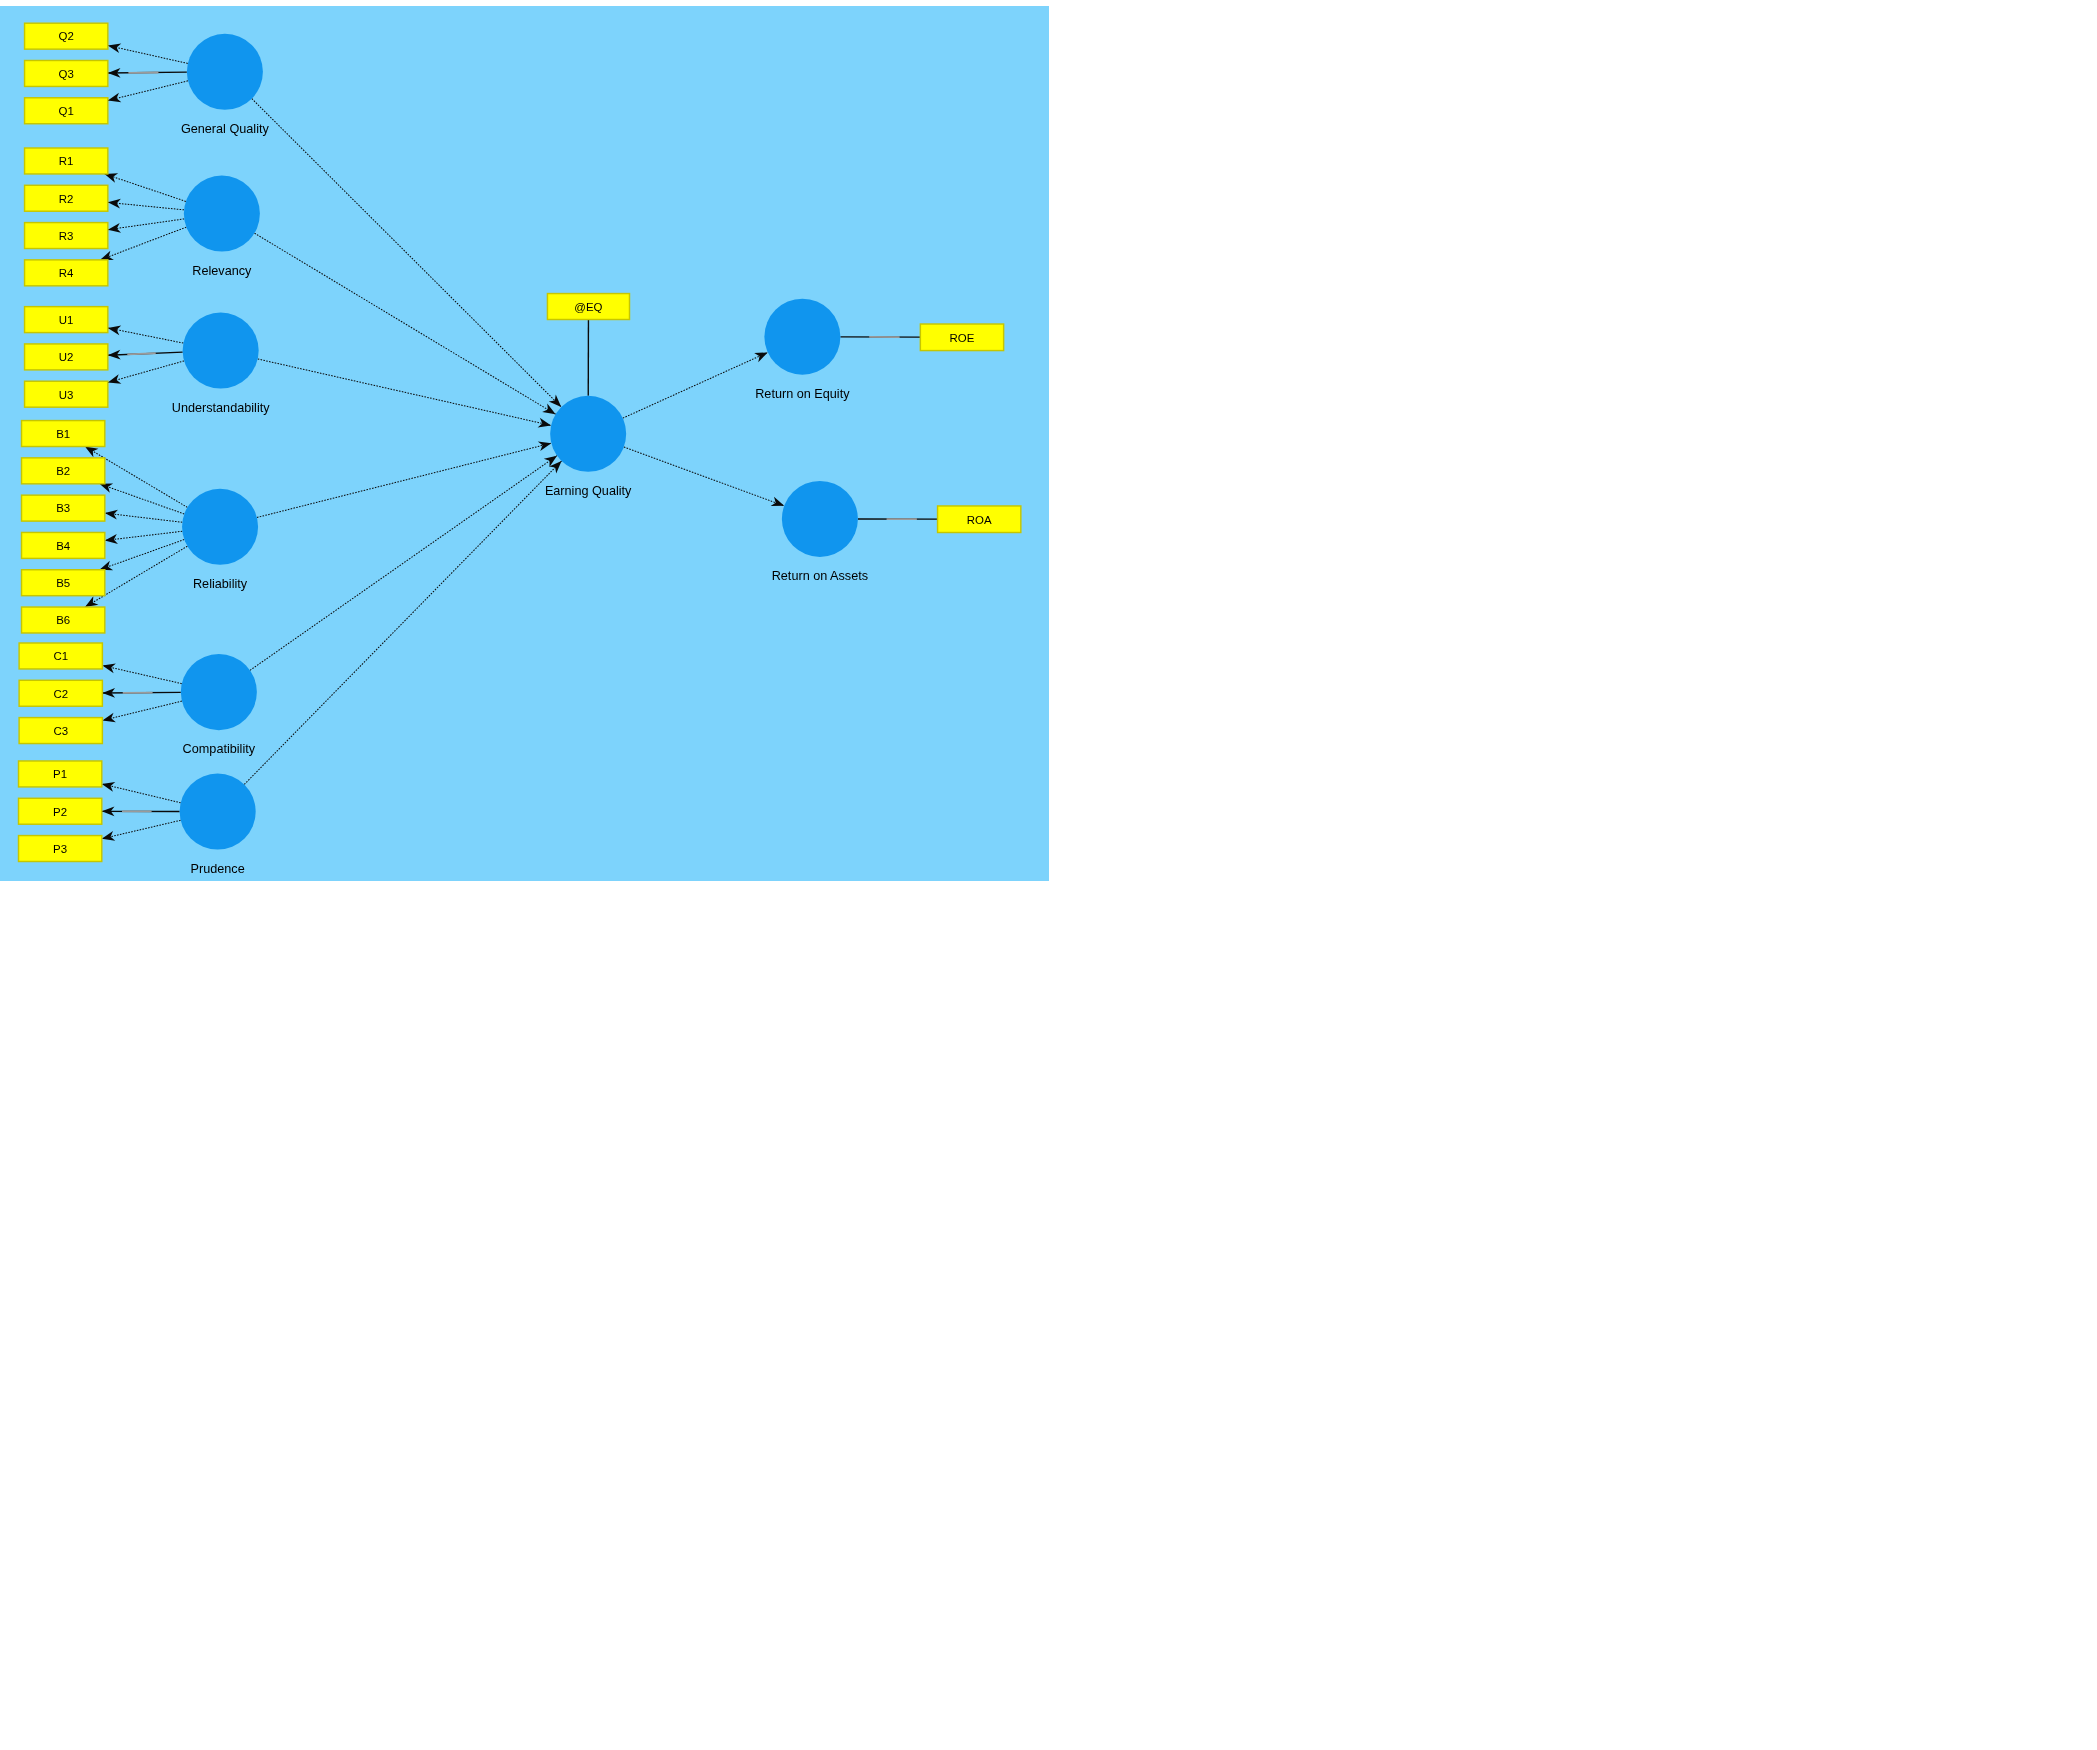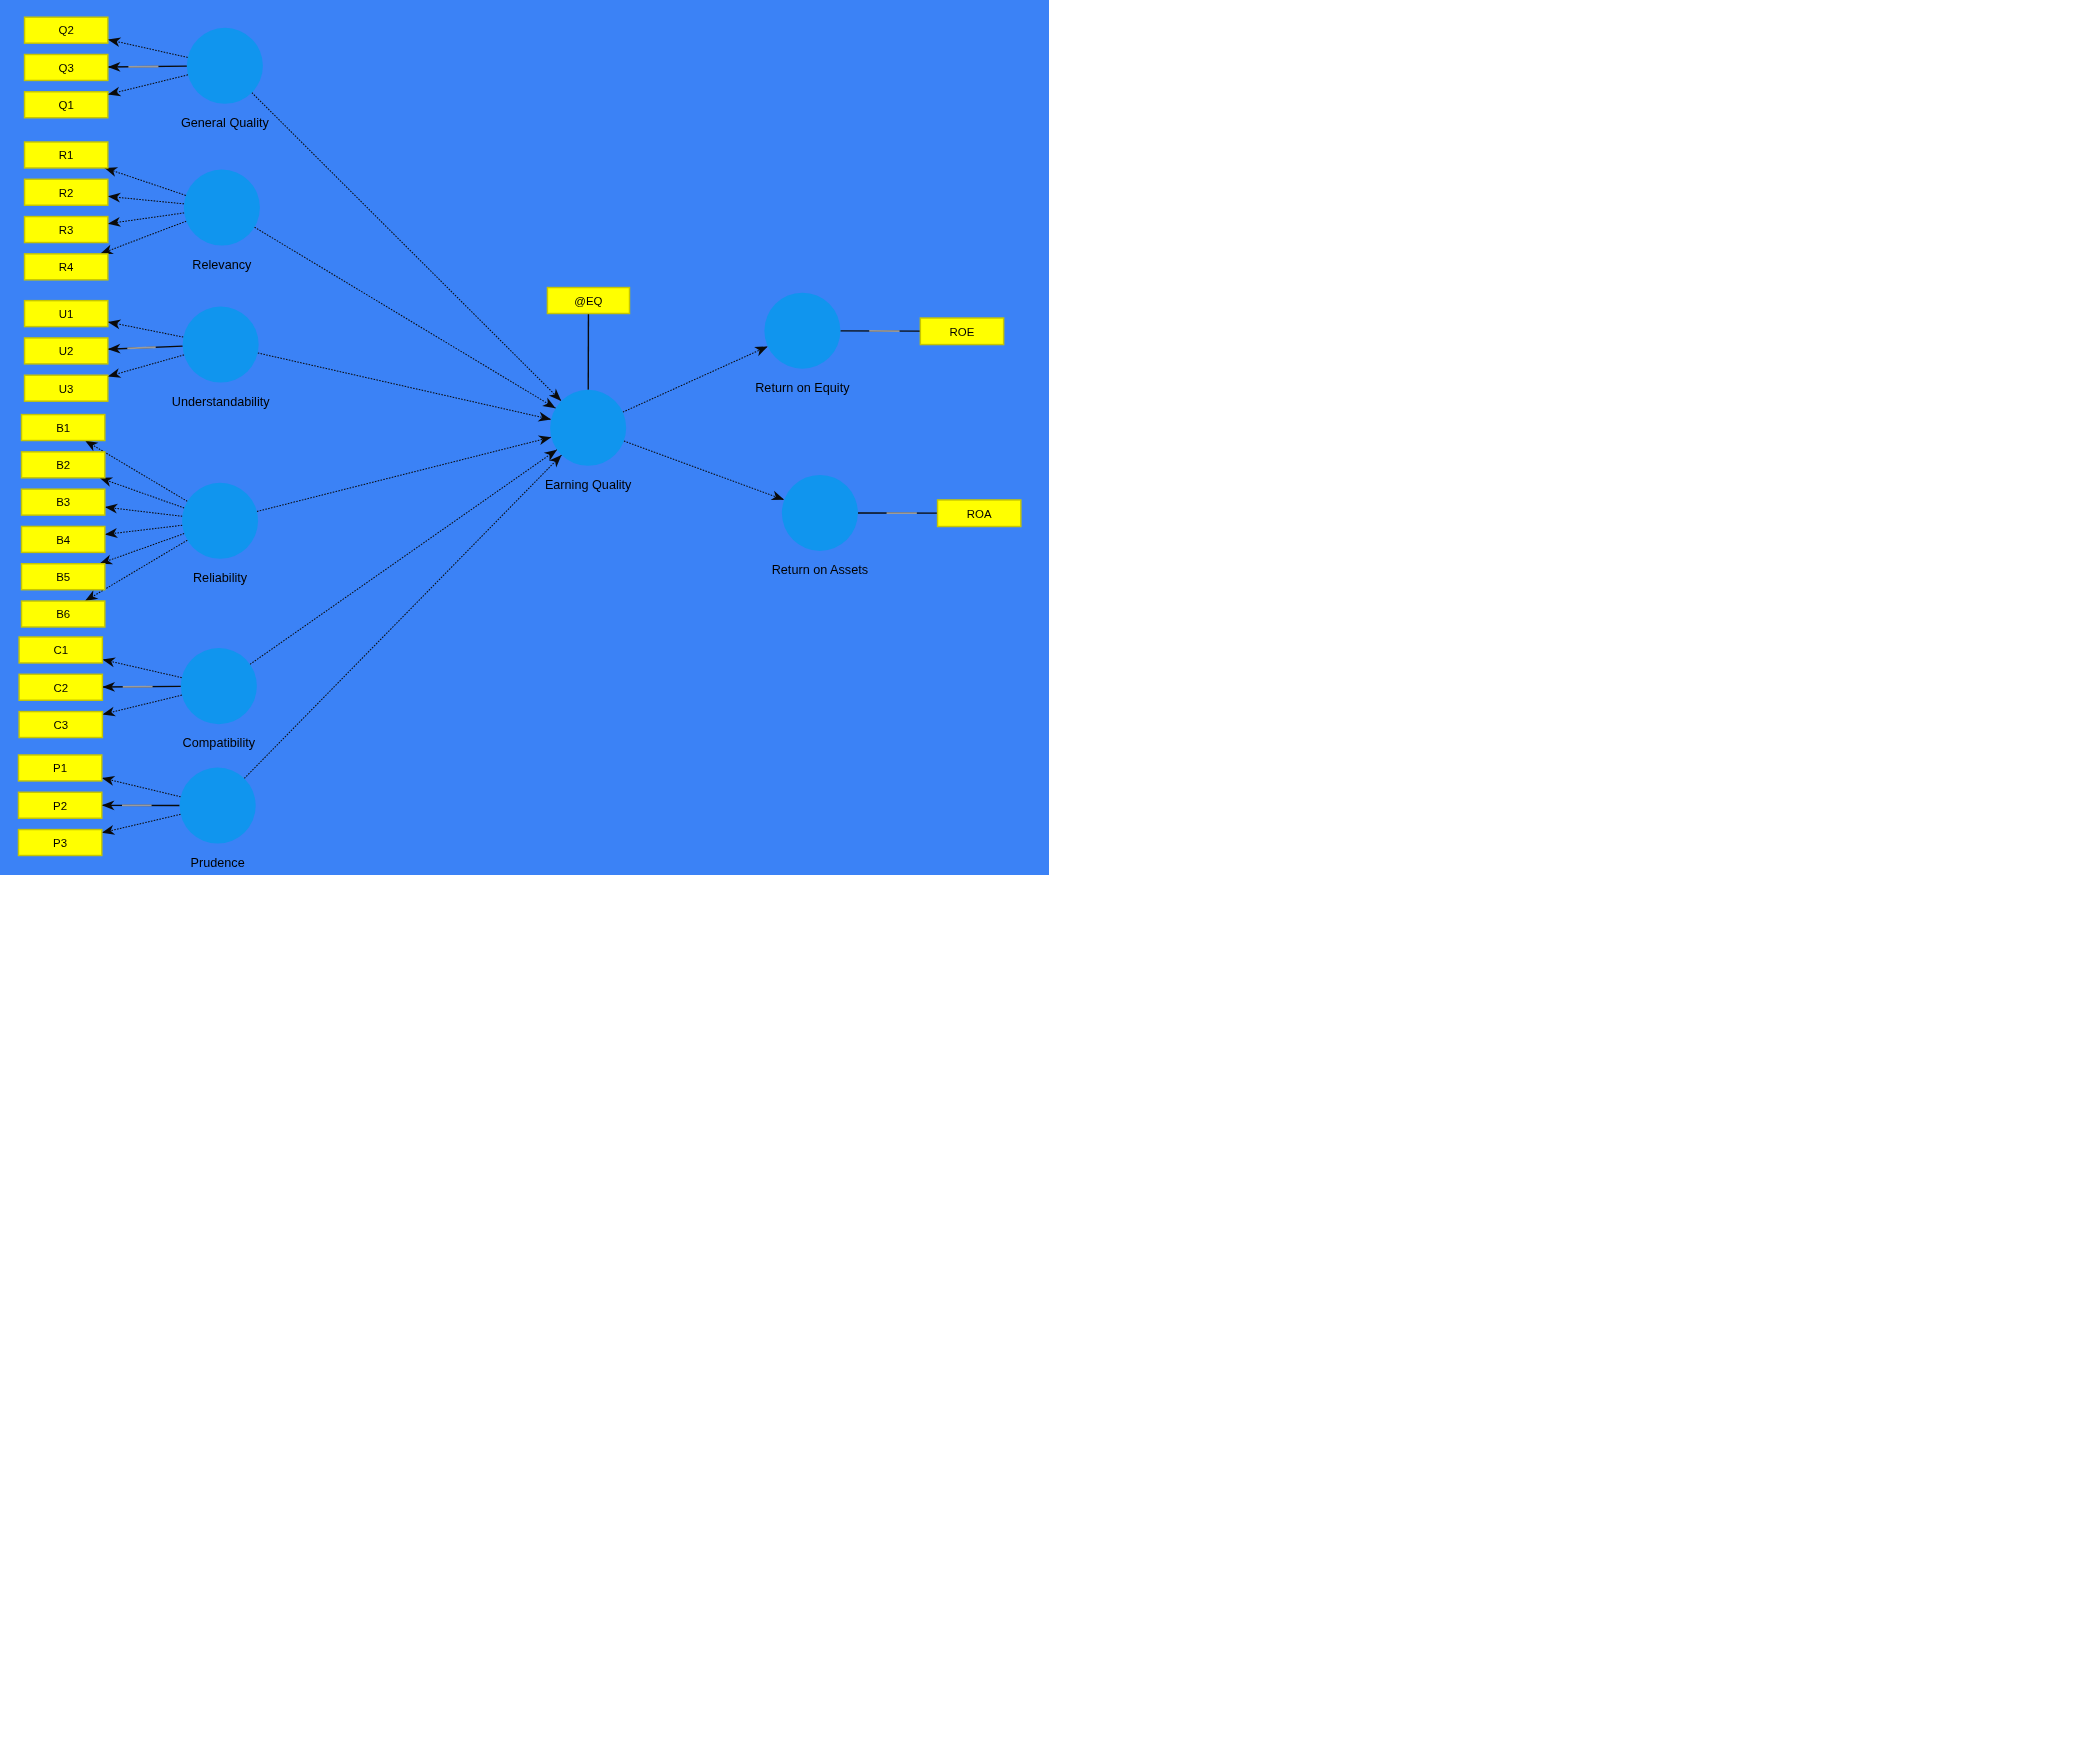--- a/index.html
+++ b/index.html
@@ -1,21 +1,22 @@
 <!DOCTYPE html>
 <html style="font-size:9.7px"><head>
 <meta charset="utf-8">
 <style>
   html, body { margin: 0; padding: 0; background: #ffffff; }
   .canvas {
     position: relative;
     width: 1049px;
     height: 875px;
-    background: #3b82f6;
+    background: #7dd3fc;
     overflow: hidden;
+    margin-top: 6px;
   }
   svg { display: block; width: 100%; height: 100%; }
   text {
     font-family: "Liberation Sans", sans-serif;
     fill: #000000;
     user-select: none;
   }
   .indicator-label { font-size: 19px; }
   .latent-label { font-size: 21px; }
 </style>

